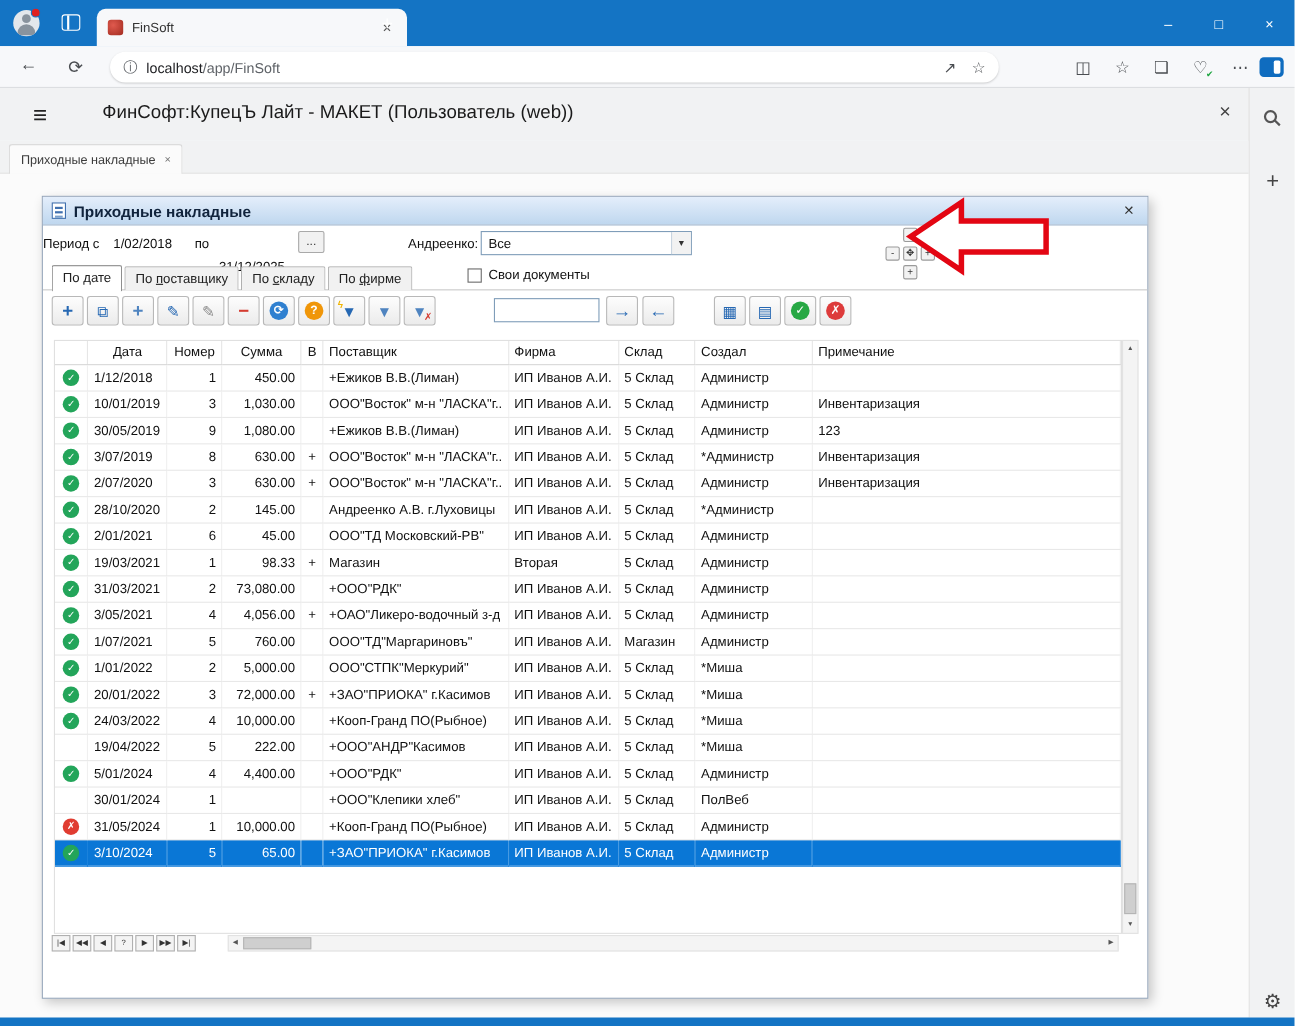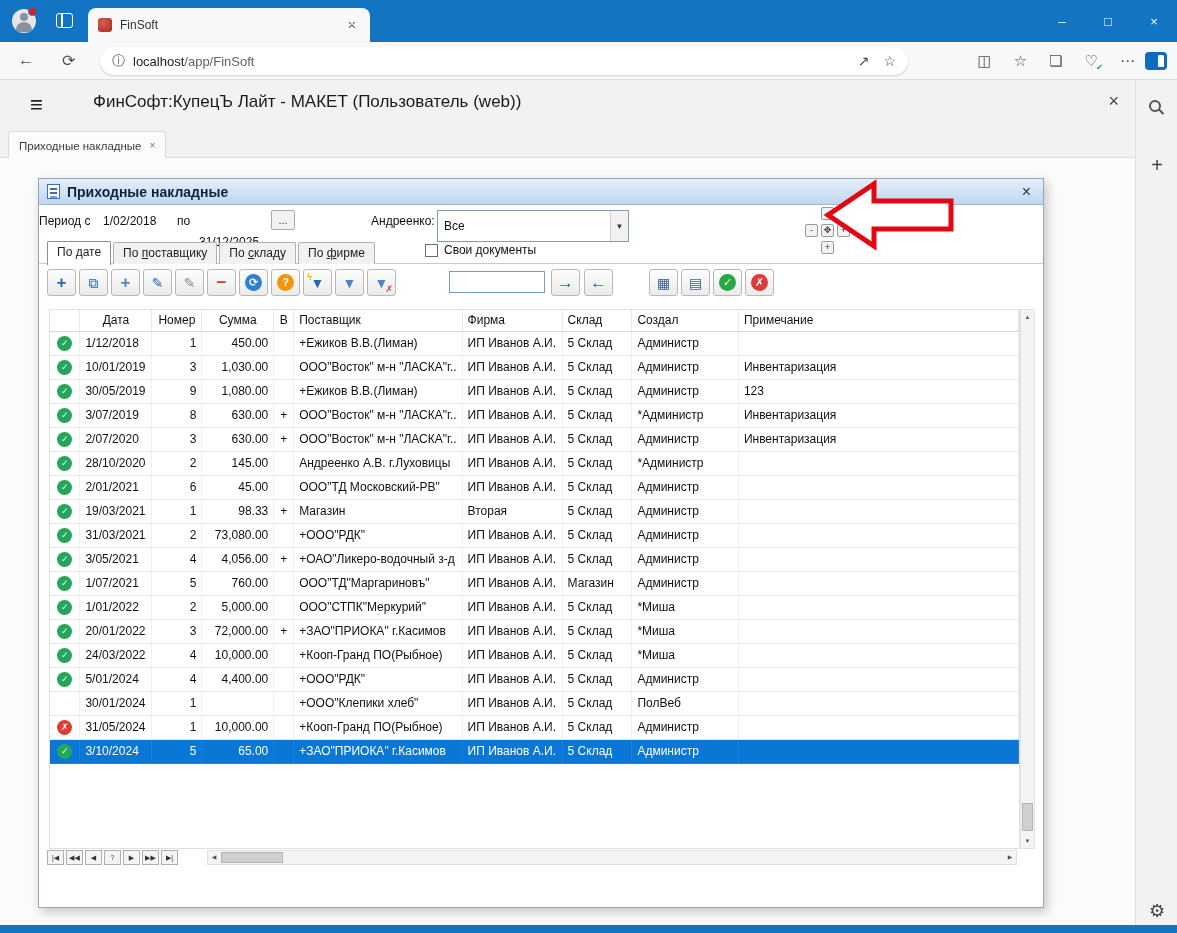--- a/index.html
+++ b/index.html
@@ -59,21 +59,21 @@
   
   .dialog { position:absolute; left:38px; top:20px; width:1006px; height:730px; background:#fff; border:1px solid #97a7bb; box-shadow:3px 4px 10px rgba(0,0,0,.22); }
   .dlg-titlebar { position:absolute; left:0; top:0; right:0; height:26px; background:linear-gradient(#e4eefb,#bfd7ef); border-bottom:1px solid #9fb5cd; display:flex; align-items:center; padding:0 8px; gap:7px; }
   .doc-icon { width:13px; height:15px; background:#fff; border:1px solid #3f6fae; position:relative; flex:0 0 auto; }
   .doc-icon::before { content:""; position:absolute; left:2px; right:2px; top:3px; height:2px; background:#3f6fae; box-shadow:0 4px 0 #3f6fae, 0 8px 0 #7aa0cc; }
   .dlg-title { font-size:14px; font-weight:bold; color:#10233c; flex:1 1 auto; }
   .dlg-close { font-size:16px; color:#333; padding:0 4px; }
 
   .dlg-label { position:absolute; font-size:12px; color:#111; top:35px; }
   .more-btn { position:absolute; left:232px; top:31px; width:24px; height:20px; font-size:11px; background:#f1f1f1; border:1px solid #a9a9a9; border-radius:2px; color:#333; }
-  .dropdown { position:absolute; left:398px; top:31px; width:192px; height:32px; background:#fff; border:1px solid #7f9db9; display:flex; align-items:center; }
+  .dropdown { position:absolute; left:398px; top:31px; width:192px; height:22px; background:#fff; border:1px solid #7f9db9; display:flex; align-items:center; }
   .dd-value { font-size:12px; padding-left:6px; flex:1 1 auto; color:#111; }
   .dd-arrow { width:18px; height:100%; border-left:1px solid #c8d4e0; background:#f2f2f2; font-size:8px; display:flex; align-items:center; justify-content:center; color:#333; }
 
   .sizectl { position:absolute; left:766px; top:28px; width:45px; height:48px; }
   .scb { position:absolute; width:13px; height:13px; font-size:9px; line-height:9px; text-align:center; background:#f2f2f2; border:1px solid #9a9a9a; border-radius:2px; color:#333; padding:0; }
   .sc-up { left:16px; top:0; } .sc-left { left:0; top:17px; } .sc-move { left:16px; top:17px; }
   .sc-right { left:32px; top:17px; } .sc-down { left:16px; top:34px; }
 
   .dtabs { position:absolute; left:8px; top:62px; height:23px; display:flex; align-items:flex-end; z-index:2; }
   .dtab { font-size:12px; padding:3px 9px 4px; border:1px solid #b0b0b0; background:#f1f1f1; border-bottom:none; margin-right:2px; border-radius:2px 2px 0 0; color:#222; }
@@ -471,20 +471,32 @@
               <td class="r">4</td>
               <td class="r">10,000.00</td>
               <td class="c"></td>
               <td class="l">+Кооп-Гранд ПО(Рыбное)</td>
               <td class="l">ИП Иванов А.И.</td>
               <td class="l">5 Склад</td>
               <td class="l">*Миша</td>
               <td class="l"></td>
             </tr>
             <tr>
+              <td class="c"></td>
+              <td class="l">19/04/2022</td>
+              <td class="r">5</td>
+              <td class="r">222.00</td>
+              <td class="c"></td>
+              <td class="l">+ООО"АНДР"Касимов</td>
+              <td class="l">ИП Иванов А.И.</td>
+              <td class="l">5 Склад</td>
+              <td class="l">*Миша</td>
+              <td class="l"></td>
+            </tr>
+            <tr>
               <td class="c"><span class="st st-ok">✓</span></td>
               <td class="l">5/01/2024</td>
               <td class="r">4</td>
               <td class="r">4,400.00</td>
               <td class="c"></td>
               <td class="l">+ООО"РДК"</td>
               <td class="l">ИП Иванов А.И.</td>
               <td class="l">5 Склад</td>
               <td class="l">Администр</td>
               <td class="l"></td>

